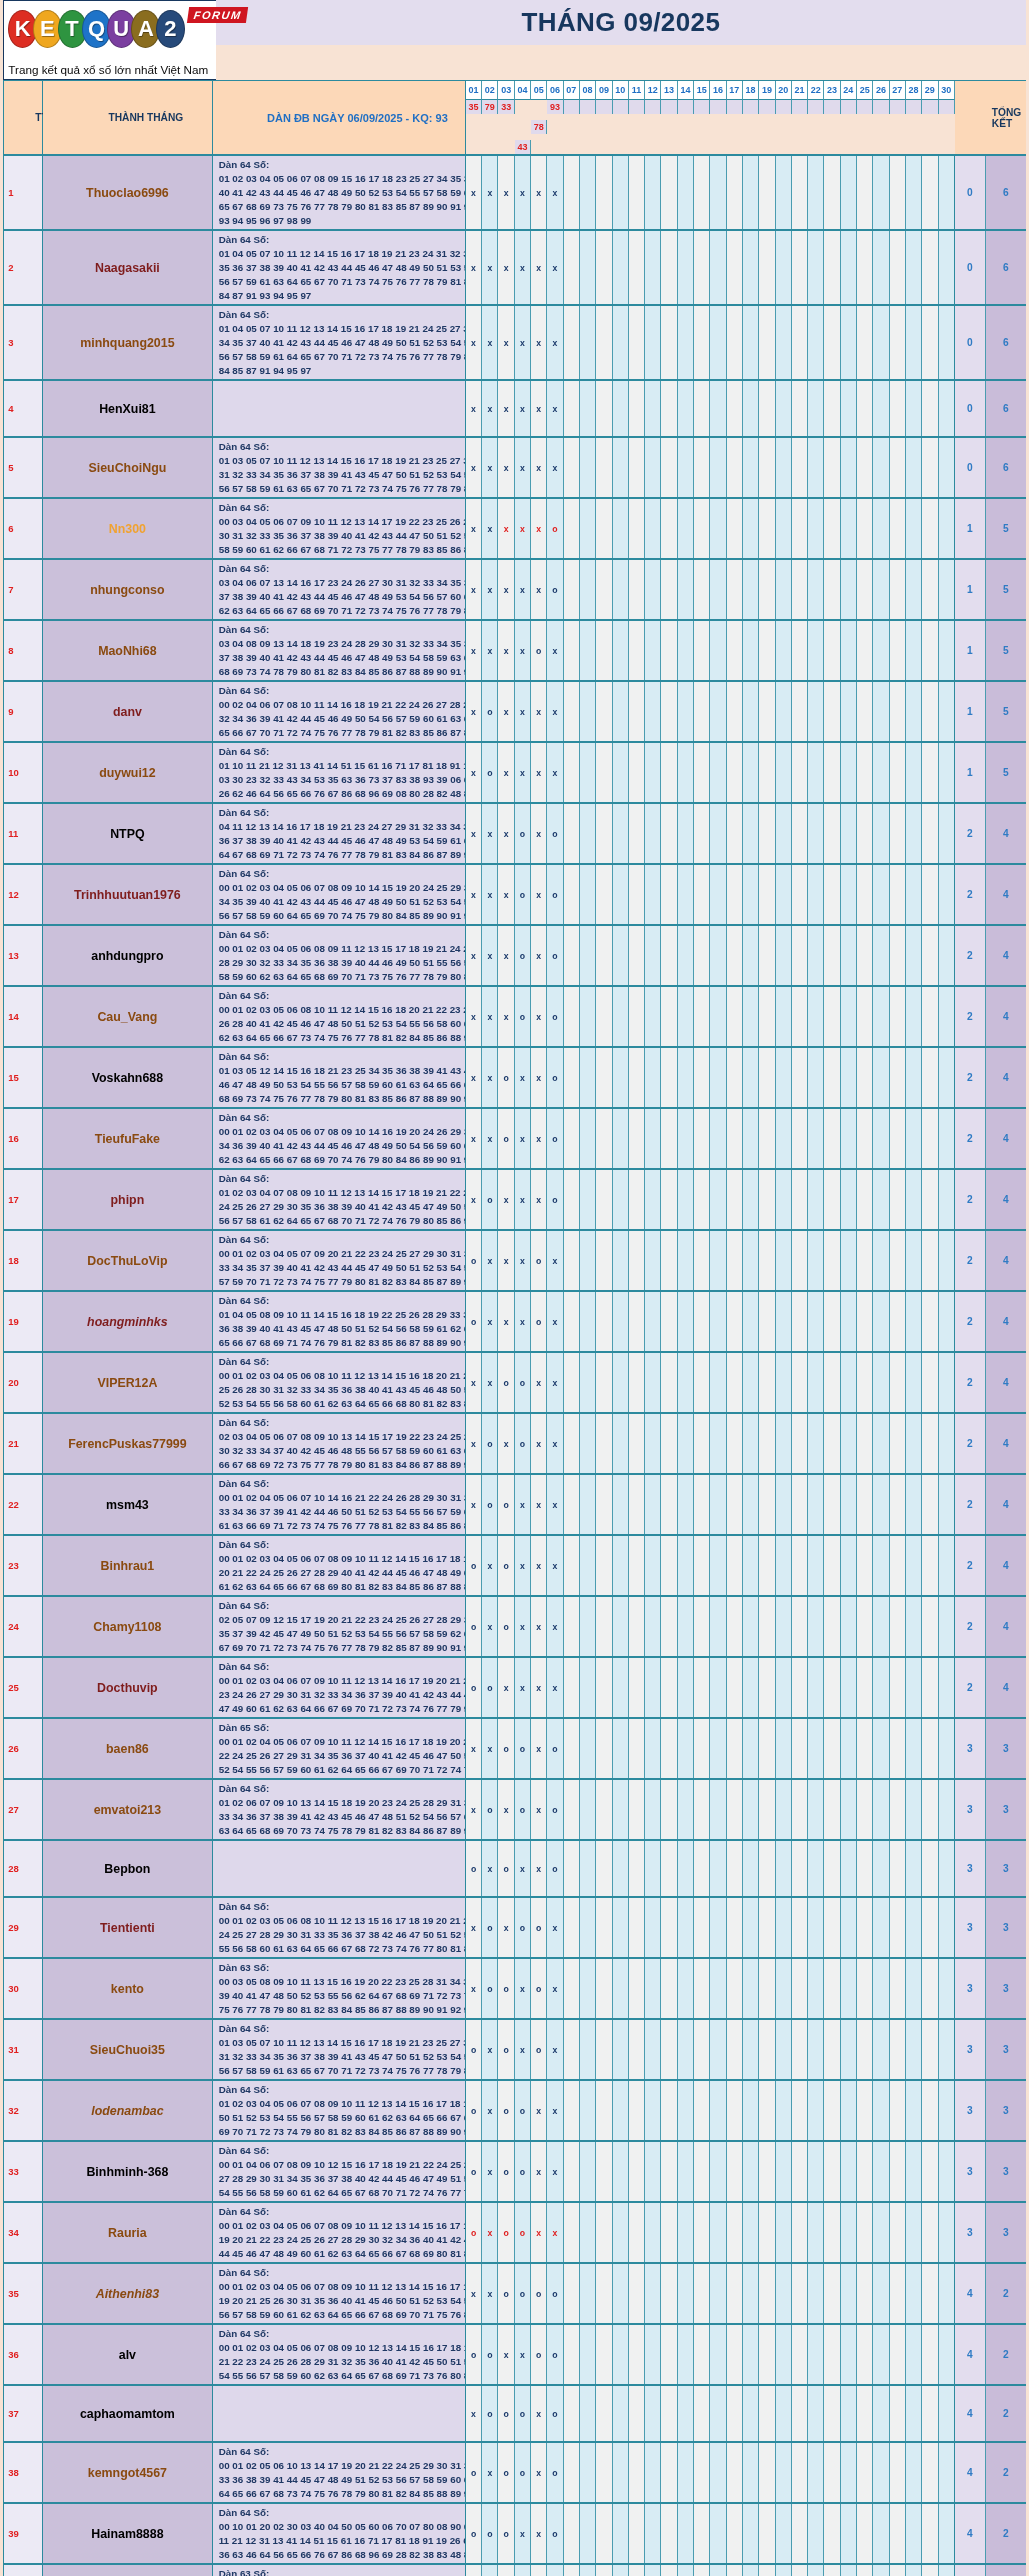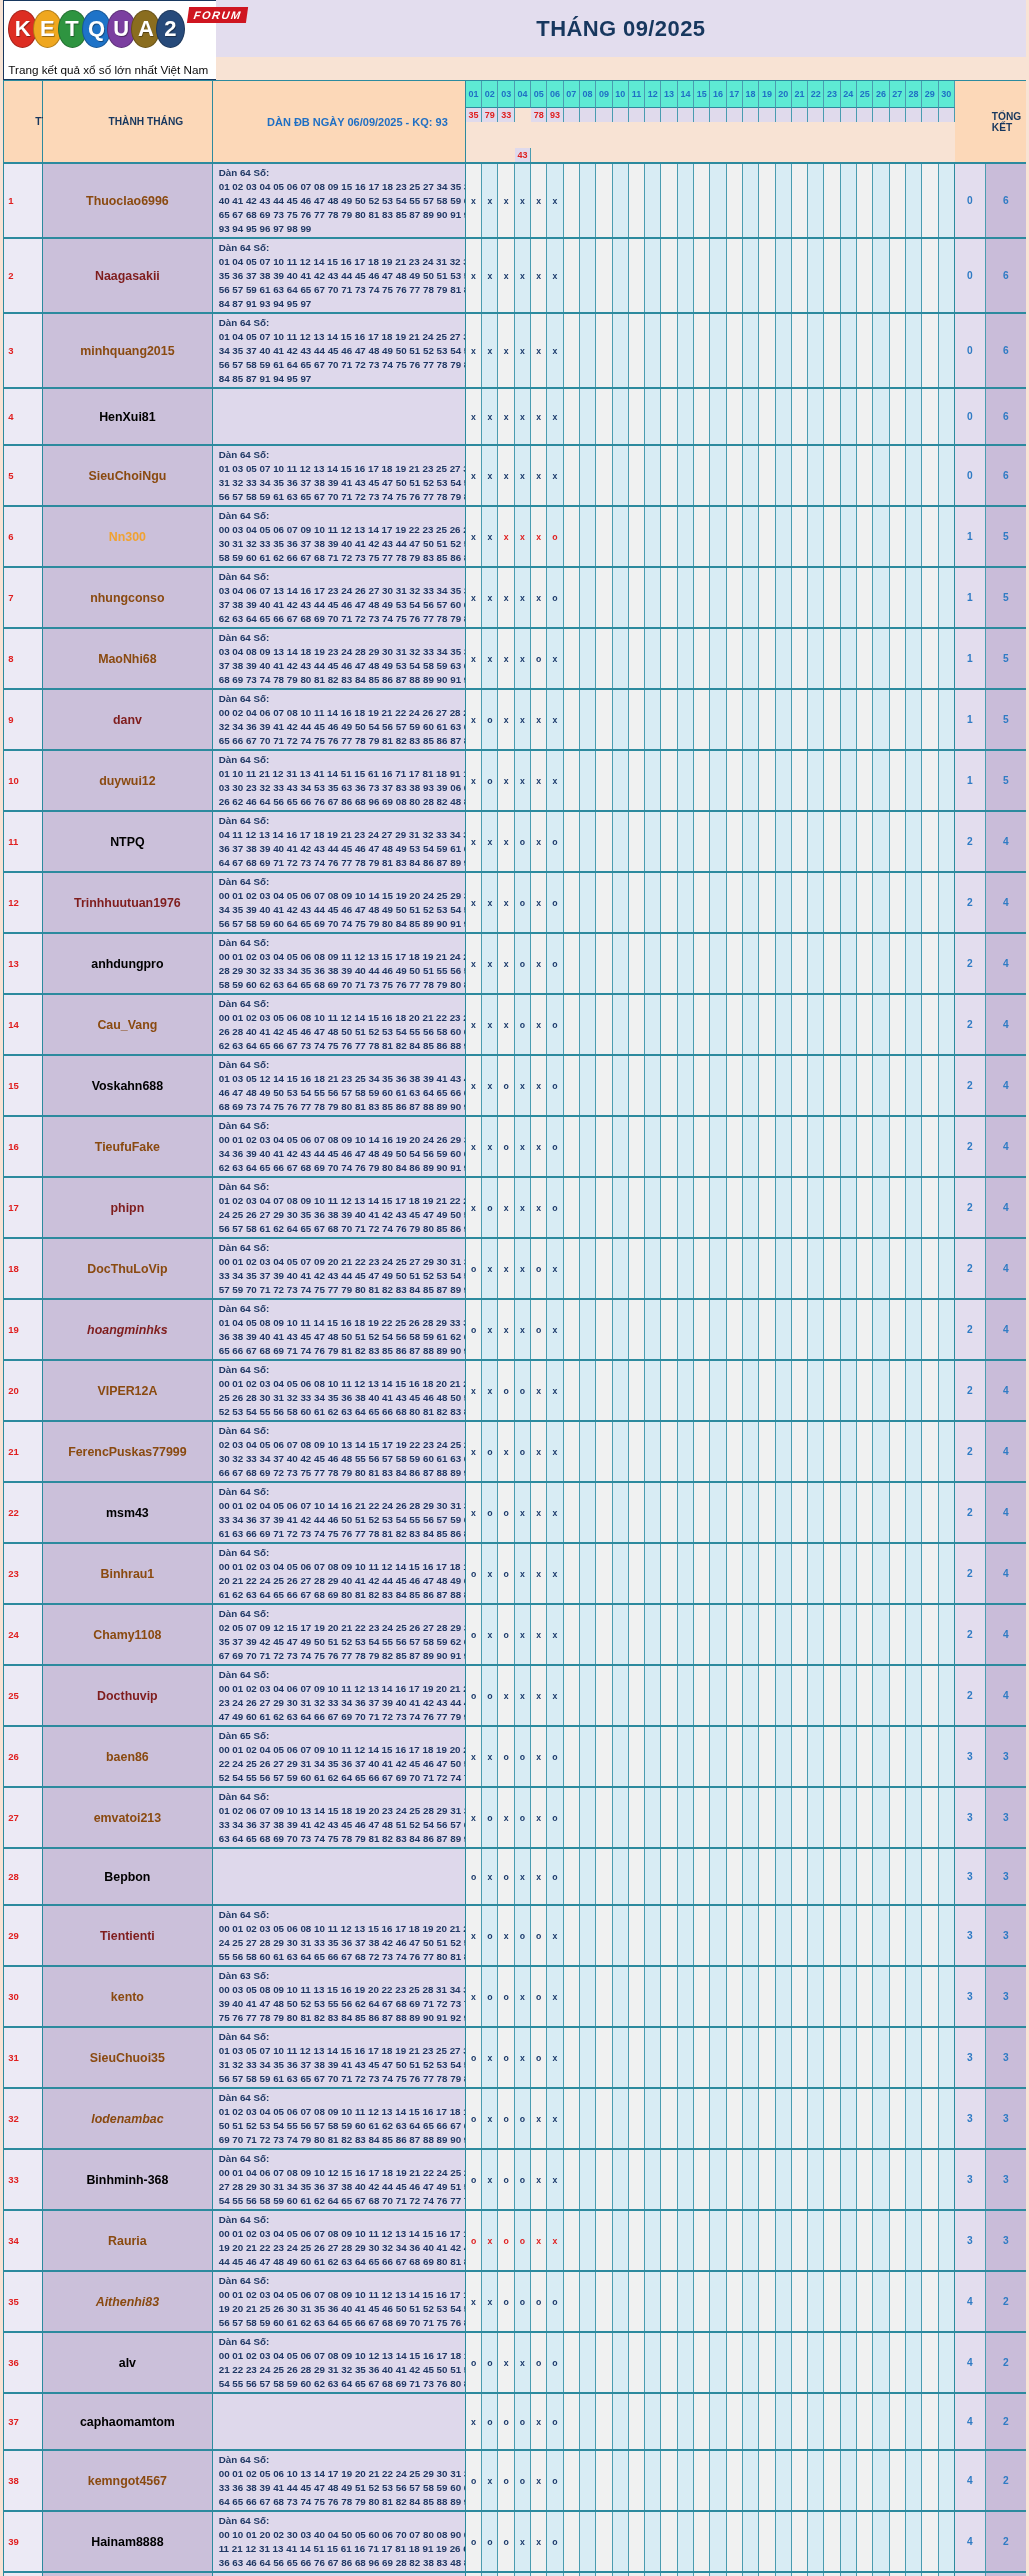--- a/index.html
+++ b/index.html
@@ -33,44 +33,44 @@
   }
   .tagline { font-size: 11.7px; color: #0b0b0b; font-weight: 500; white-space: nowrap; }
 
   .top-right { flex: 1 1 auto; display: flex; flex-direction: column; }
   .banner {
     height: 32px; background: #b9d5ea; border-bottom: 2.9px solid #17375e;
     display: flex; align-items: center; justify-content: center;
     color: #e36c0a; font-weight: bold; font-size: 11px; letter-spacing: 0.1px;
   }
   .monthbar {
-    height: 57px; background: #e3ddee;
+    height: 45px; background: #e3ddee;
     display: flex; align-items: center; justify-content: center;
-    color: #17375e; font-weight: bold; font-size: 22px; letter-spacing: 0.4px;
+    color: #17375e; font-weight: bold; font-size: 26px; letter-spacing: 0.4px;
   }
 
   
   .grid {
     display: grid;
     grid-template-columns: 39px 170px 253px repeat(30, 16.3px) 31px 40px;
   }
 
   .thead { border: 1.5px solid #2c8a9e; border-bottom: 2.2px solid #2c8a9e; }
   .th {
     background: #fcd8b8; color: #17375e; font-weight: bold; font-size: 10.2px;
     display: flex; align-items: center; justify-content: center;
     border-right: 1.5px solid #2c8a9e;
   }
   .th.span2 { grid-row: 1 / 3; padding-left: 37px; }
   .th-dan { color: #1f6fc4; font-size: 11px; }
   .day-h {
-    background: #5eead4; color: #1f6fc4; font-weight: bold; font-size: 9px;
+    background: #ffffff; color: #1f6fc4; font-weight: bold; font-size: 9px;
     display: flex; align-items: center; justify-content: center;
     border-right: 0.7px solid #4a9cb0; border-bottom: 1.5px solid #2c8a9e;
-    height: 27px;
+    height: 19px;
   }
   .res-h {
     background: #e0daec; color: #e01f1f; font-weight: bold; font-size: 9px;
     display: flex; align-items: center; justify-content: center;
     border-right: 0.7px solid #4a9cb0; height: 14px;
   }
 
   
   .tbody { border: 1.5px solid #2c8a9e; border-top: none; }
   .row { border-bottom: 2.2px solid #2c8a9e; min-height: 57px; }
@@ -174,21 +174,21 @@
       <div class="day-h" style="grid-area: 1 / 29;">26</div>
       <div class="day-h" style="grid-area: 1 / 30;">27</div>
       <div class="day-h" style="grid-area: 1 / 31;">28</div>
       <div class="day-h" style="grid-area: 1 / 32;">29</div>
       <div class="day-h" style="grid-area: 1 / 33;">30</div>
       <div class="th span2" style="border-right: none; grid-column: 34 / 36;">TỔNG KẾT</div>
       <div class="res-h" style="grid-area: 2 / 4;">35</div>
       <div class="res-h" style="grid-area: 2 / 5;">79</div>
       <div class="res-h" style="grid-area: 2 / 6;">33</div>
       <div class="res-h" style="grid-area: 2 / 7; margin-top: 40px;">43</div>
-      <div class="res-h" style="grid-area: 2 / 8;">78</div>
+      <div class="res-h" style="grid-area: 2 / 8; margin-top: 20px;">78</div>
       <div class="res-h" style="grid-area: 2 / 9;">93</div>
       <div class="res-h" style="grid-area: 2 / 10;"></div>
       <div class="res-h" style="grid-area: 2 / 11;"></div>
       <div class="res-h" style="grid-area: 2 / 12;"></div>
       <div class="res-h" style="grid-area: 2 / 13;"></div>
       <div class="res-h" style="grid-area: 2 / 14;"></div>
       <div class="res-h" style="grid-area: 2 / 15;"></div>
       <div class="res-h" style="grid-area: 2 / 16;"></div>
       <div class="res-h" style="grid-area: 2 / 17;"></div>
       <div class="res-h" style="grid-area: 2 / 18;"></div>

